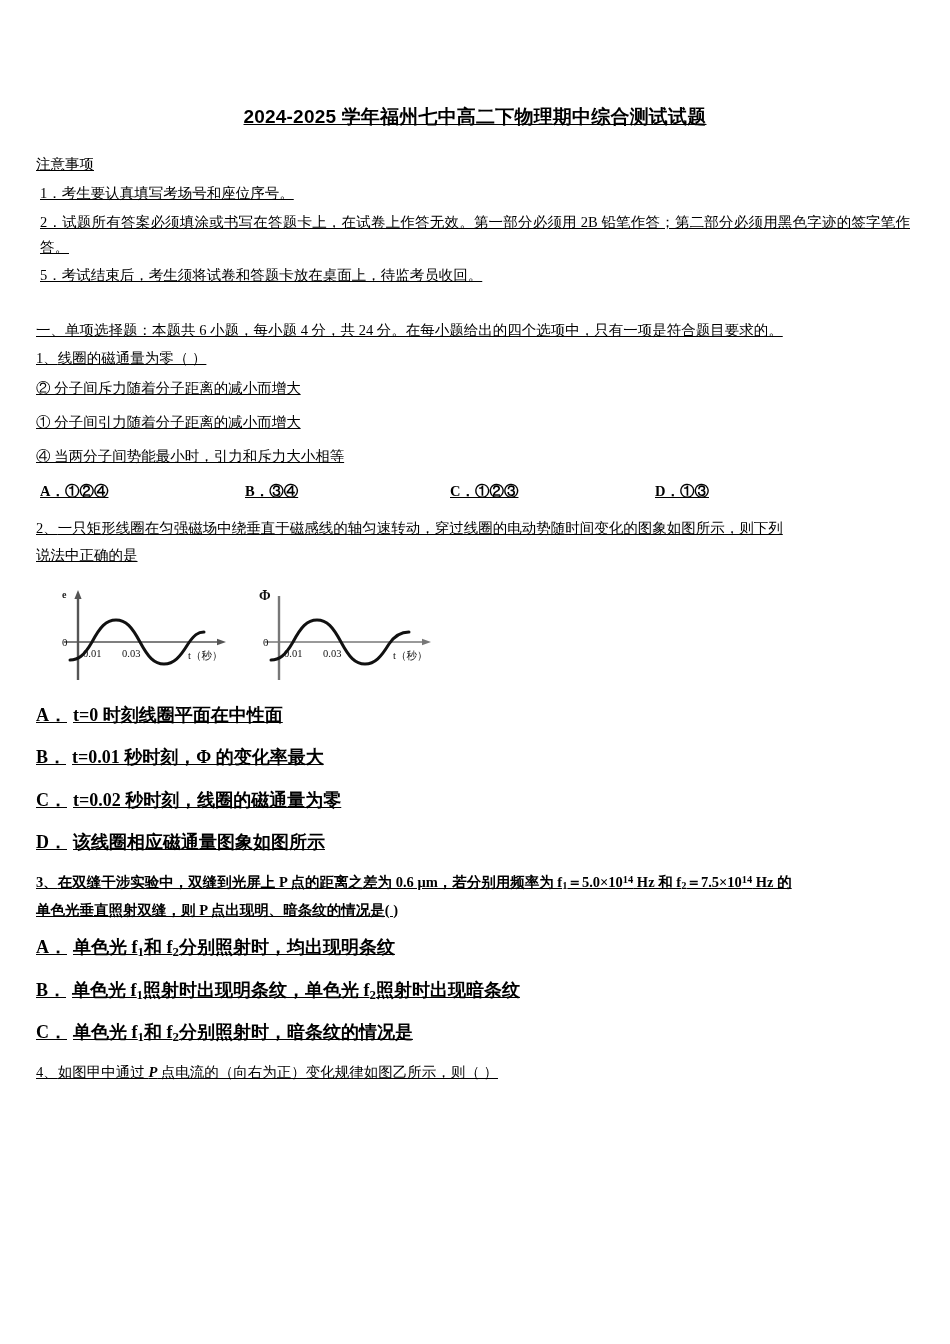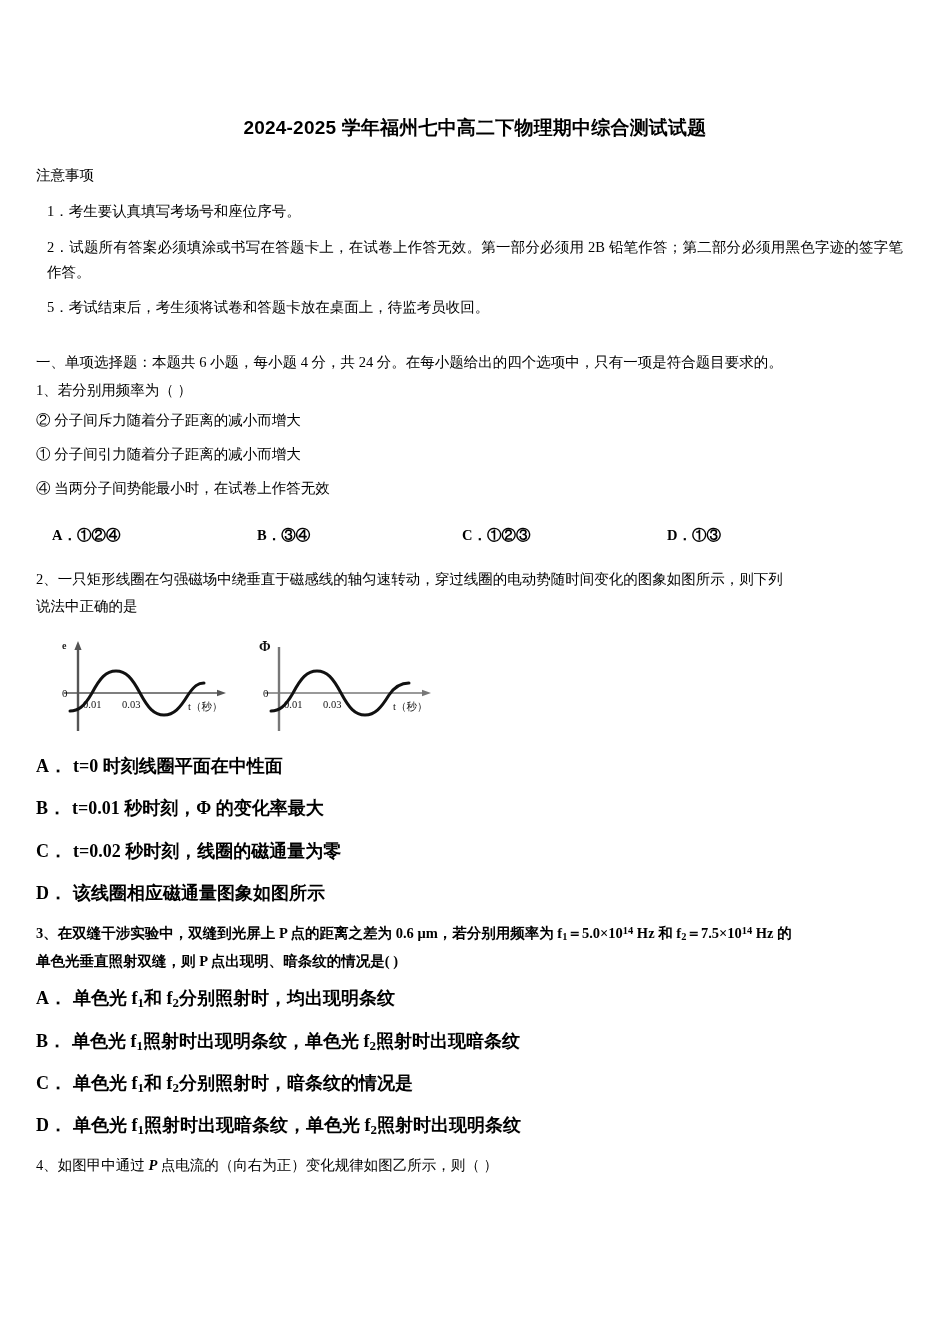--- a/index.html
+++ b/index.html
@@ -13,21 +13,22 @@
     position: relative;
     font-family: "Liberation Serif", "DejaVu Serif", serif;
     color: #000000;
     -webkit-font-smoothing: antialiased;
   }
   .page {
     position: relative;
     width: 950px;
     height: 964px;
     box-sizing: border-box;
-    padding: 11px 36px;
+    padding: 0 36px;
+    text-decoration: underline;
   }
   
   .doc-title {
     text-align: center;
     font-size: 19px;
     font-weight: bold;
     font-family: "Liberation Sans", "DejaVu Sans", sans-serif;
     letter-spacing: 0.2px;
     margin: 0;
     padding-top: 105px;
@@ -37,21 +38,21 @@
   .notice {
     margin-top: 22px;
     font-size: 14.5px;
     line-height: 1.72;
   }
   .notice-heading {
     font-size: 14.5px;
     margin: 12px 0 1px 0;
   }
   .notice-item {
-    margin: 11px;
+    margin: 4px;
     text-align: justify;
   }
   
   .section-head {
     margin-top: 30px;
     font-size: 14.5px;
     line-height: 1.7;
     text-align: justify;
   }
   .q-stem {
@@ -64,21 +65,21 @@
   .q-block { margin-top: 3px; }
   .stmt {
     font-size: 14.5px;
     line-height: 2.35;
     margin: 0;
   }
   .opt-row {
     display: flex;
     font-size: 14.5px;
     line-height: 2.0;
-    margin: 16px;
+    margin: 4px;
     font-weight: bold;
   }
   .opt-row .opt {
     width: 205px;
     flex: 0 0 auto;
     white-space: nowrap;
   }
   .opt-list { margin-top: 2px; }
   .opt-line {
     font-size: 18px;
@@ -116,24 +117,24 @@
   <div class="notice">
     <p class="notice-heading">注意事项</p>
     <p class="notice-item">1．考生要认真填写考场号和座位序号。</p>
     <p class="notice-item">2．试题所有答案必须填涂或书写在答题卡上，在试卷上作答无效。第一部分必须用 2B 铅笔作答；第二部分必须用黑色字迹的签字笔作答。</p>
     <p class="notice-item">5．考试结束后，考生须将试卷和答题卡放在桌面上，待监考员收回。</p>
   </div>
 
   <div class="section-head">一、单项选择题：本题共 6 小题，每小题 4 分，共 24 分。在每小题给出的四个选项中，只有一项是符合题目要求的。</div>
 
   <div class="q-block">
-    <p class="q-stem tight"><span>1、</span><span>若分别用频率为（      ）</span></p>
+    <p class="q-stem tight"><span>1、</span><span>线圈的磁通量为零（      ）</span></p>
     <p class="stmt">② 分子间斥力随着分子距离的减小而增大</p>
     <p class="stmt">① 分子间引力随着分子距离的减小而增大</p>
-    <p class="stmt">④ 当两分子间势能最小时，在试卷上作答无效</p>
+    <p class="stmt">④ 当两分子间势能最小时，引力和斥力大小相等</p>
     <div class="opt-row">
       <span class="opt">A．①②④</span>
       <span class="opt">B．③④</span>
       <span class="opt">C．①②③</span>
       <span class="opt">D．①③</span>
     </div>
   </div>
 
   <div class="q-block" style="margin-top:9px;">
     <p class="q-stem"><span>2、</span><span>一只矩形线圈在匀强磁场中绕垂直于磁感线的轴匀速转动，穿过线圈的电动势随时间变化的图象如图所示，则下列</span></p>
@@ -189,21 +190,20 @@
   </div>
 
   <div class="q-block" style="margin-top:6px;">
     <p class="q-stem bold"><span>3、</span><span>在双缝干涉实验中，双缝到光屏上 P 点的距离之差为 0.6 μm，若分别用频率为 f</span><sub>1</sub><span>＝5.0×10</span><sup>14</sup><span> Hz 和 f</span><sub>2</sub><span>＝7.5×10</span><sup>14</sup><span> Hz 的</span></p>
     <p class="q-stem bold">单色光垂直照射双缝，则 P 点出现明、暗条纹的情况是(       )</p>
 
     <div class="opt-list">
       <p class="opt-line"><span class="lbl">A．</span><span>单色光 f</span><sub>1</sub><span>和 f</span><sub>2</sub><span>分别照射时，均出现明条纹</span></p>
       <p class="opt-line"><span class="lbl">B．</span><span>单色光 f</span><sub>1</sub><span>照射时出现明条纹，单色光 f</span><sub>2</sub><span>照射时出现暗条纹</span></p>
       <p class="opt-line"><span class="lbl">C．</span><span>单色光 f</span><sub>1</sub><span>和 f</span><sub>2</sub><span>分别照射时，暗条纹的情况是</span></p>
-      <p class="opt-line"><span class="lbl">D．</span><span>单色光 f</span><sub>1</sub><span>照射时出现暗条纹，单色光 f</span><sub>2</sub><span>照射时出现明条纹</span></p>
     </div>
   </div>
 
   <div class="q-block" style="margin-top:7px;">
     <p class="q-stem tight"><span>4、</span><span>如图甲中通过 </span><span class="ital bold">P</span><span> 点电流的（向右为正）变化规律如图乙所示，则（  ）</span></p>
   </div>
 
 </div>
 
 </body></html>

